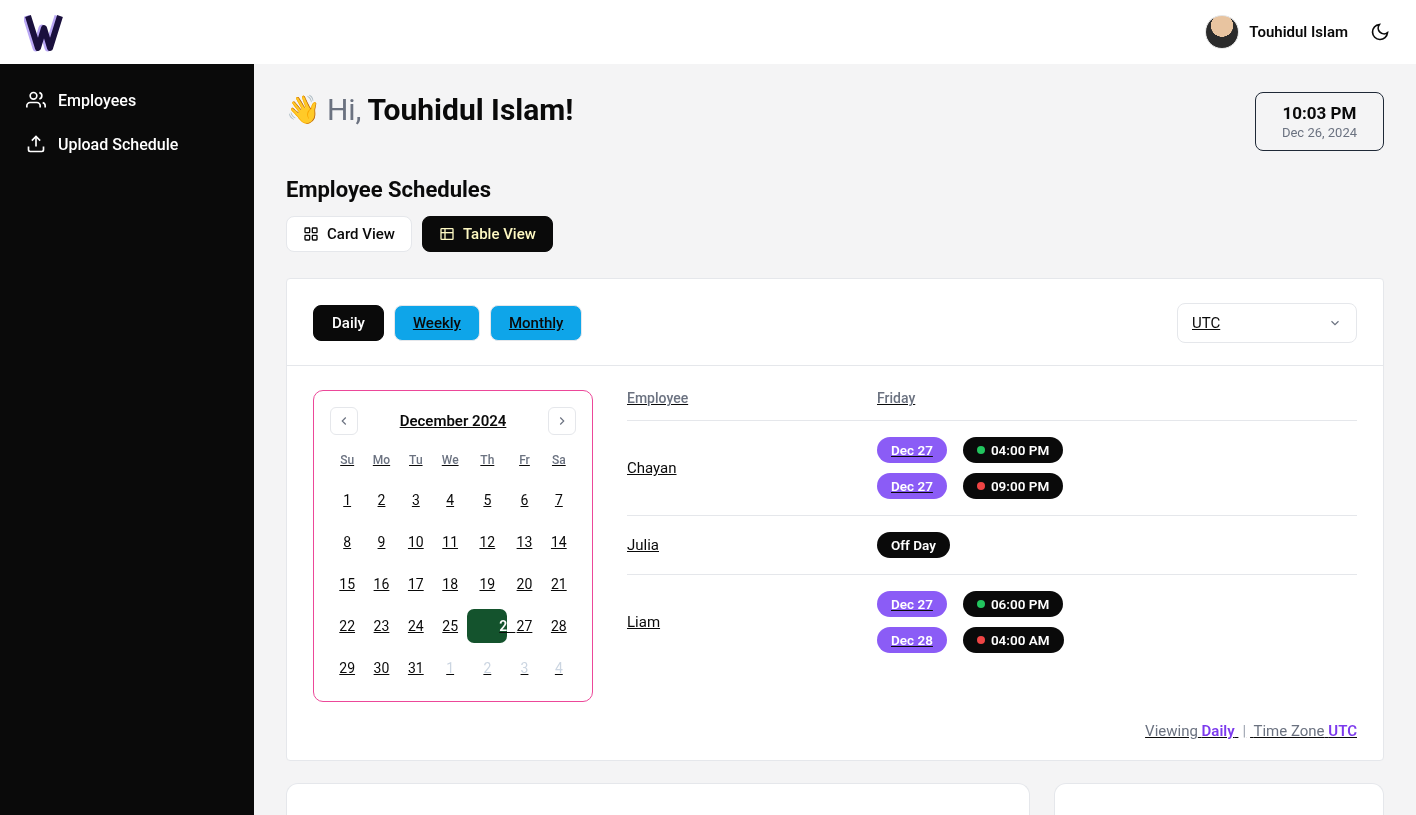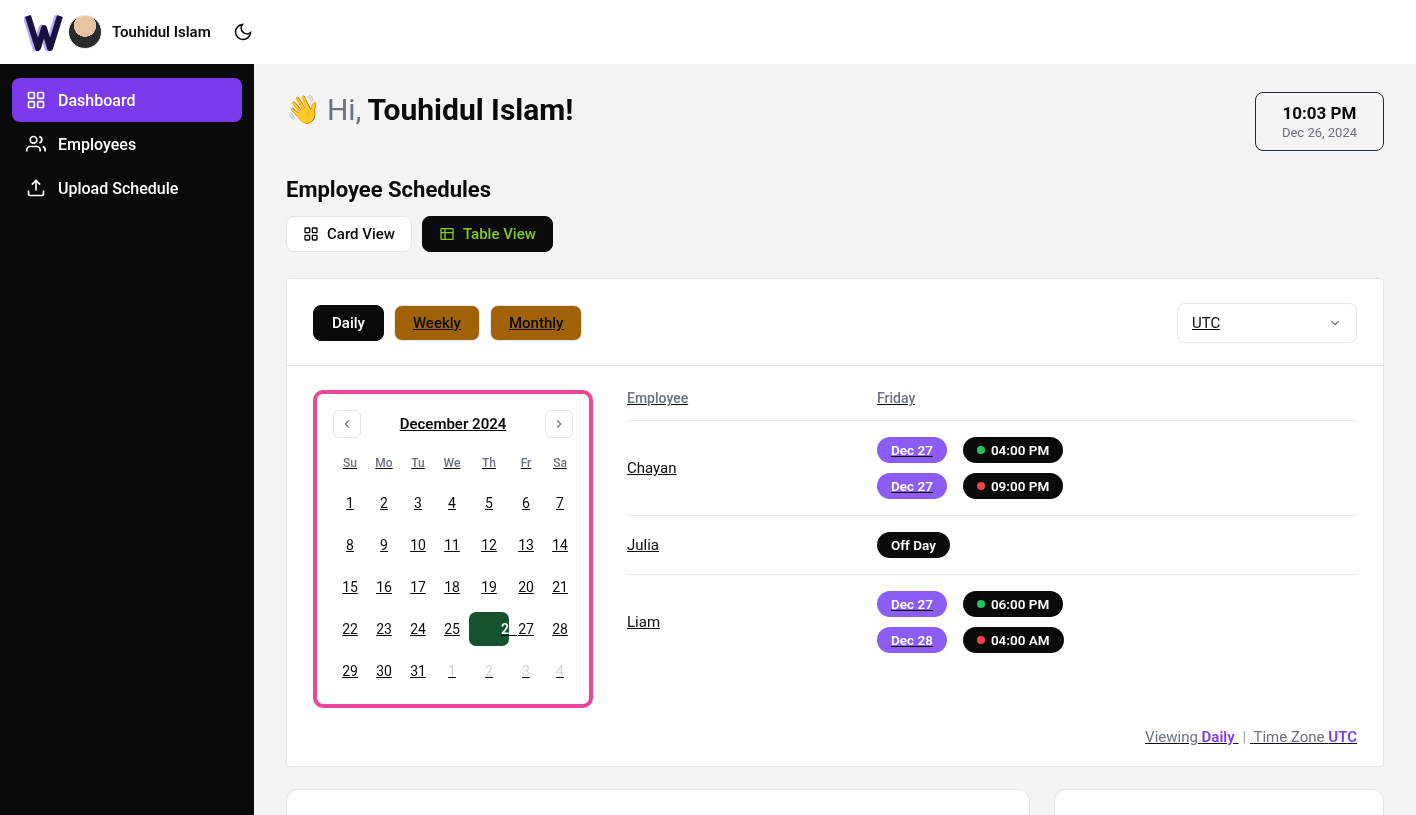--- a/index.html
+++ b/index.html
@@ -10,20 +10,21 @@
     background: #fff;
     color: #0a0a0a;
     overflow: hidden;
   }
 
   
   .topbar {
     height: 64px;
     display: flex;
     align-items: center;
+    justify-content: space-between;
     padding: 8px 24px;
     background: #fff;
   }
   .logo {
     display:flex; align-items:center;
   }
   .topbar-right {
     display:flex; align-items:center; gap: 20px;
   }
   .user-chip {
@@ -97,40 +98,40 @@
     display:flex; align-items:center; gap:8px;
     border:1px solid #e5e7eb;
     background:#fff;
     border-radius:8px;
     padding:8px 16px;
     font-size:15px;
     font-weight:500;
     cursor:pointer;
   }
   .btn.dark {
-    background:#0a0a0a; color:#84cc16; border-color:#0a0a0a;
+    background:#0a0a0a; color:#fef9c3; border-color:#0a0a0a;
   }
   .btn .icon { width:16px; height:16px; display:flex; align-items:center; justify-content:center;}
 
   
   .card {
     background:#fff;
     border:1px solid #e5e7eb;
     border-radius:4px;
     margin-top:26px;
     padding: 24px 26px 20px 26px;
     text-decoration: underline;
   }
   .card-header {
     display:flex; justify-content:space-between; align-items:center;
   }
   .range-tabs { display:flex; gap:10px;}
   .tab-btn {
     border:1px solid #e5e7eb;
-    background:#a16207;
+    background:#0ea5e9;
     border-radius:8px;
     padding:8px 18px;
     font-size:15px;
     font-weight:500;
     cursor:pointer;
   }
   .tab-btn.active {
     background:#0a0a0a; color:#fff; border-color:#0a0a0a;
   }
   .tz-select {
@@ -146,21 +147,21 @@
     background:#fff;
   }
 
   .divider { height:1px; background:#e5e7eb; margin:22px -26px 24px -26px;}
 
   .content-row { display:flex; gap:34px; align-items:flex-start;}
 
   
   .calendar {
     width:280px;
-    border:4px solid #ec4899;
+    border:1px solid #ec4899;
     border-radius:10px;
     padding:16px;
   }
   .cal-header {
     display:flex; align-items:center; justify-content:space-between;
     margin-bottom:14px;
   }
   .cal-nav-btn {
     width:28px; height:28px;
     border:1px solid #e5e7eb;
@@ -263,31 +264,20 @@
       <svg width="20" height="20" viewBox="0 0 24 24" fill="none" stroke="#0a0a0a" stroke-width="2">
         <path d="M21 12.79A9 9 0 1 1 11.21 3 7 7 0 0 0 21 12.79z"></path>
       </svg>
     </div>
   </div>
 </div>
 
 <div class="layout">
 
   <div class="sidebar" id="sidebar">
-      <div class="nav-item active">
-        <span class="icon">
-          <svg width="20" height="20" viewBox="0 0 24 24" fill="none" stroke="currentColor" stroke-width="2">
-            <rect x="3" y="3" width="7" height="7" rx="1"></rect>
-            <rect x="14" y="3" width="7" height="7" rx="1"></rect>
-            <rect x="3" y="14" width="7" height="7" rx="1"></rect>
-            <rect x="14" y="14" width="7" height="7" rx="1"></rect>
-          </svg>
-        </span>
-        <span>Dashboard</span>
-      </div>
       <div class="nav-item">
         <span class="icon">
           <svg width="20" height="20" viewBox="0 0 24 24" fill="none" stroke="currentColor" stroke-width="2">
             <path d="M17 21v-2a4 4 0 0 0-4-4H5a4 4 0 0 0-4 4v2"></path>
             <circle cx="9" cy="7" r="4"></circle>
             <path d="M23 21v-2a4 4 0 0 0-3-3.87"></path>
             <path d="M16 3.13a4 4 0 0 1 0 7.75"></path>
           </svg>
         </span>
         <span>Employees</span>

